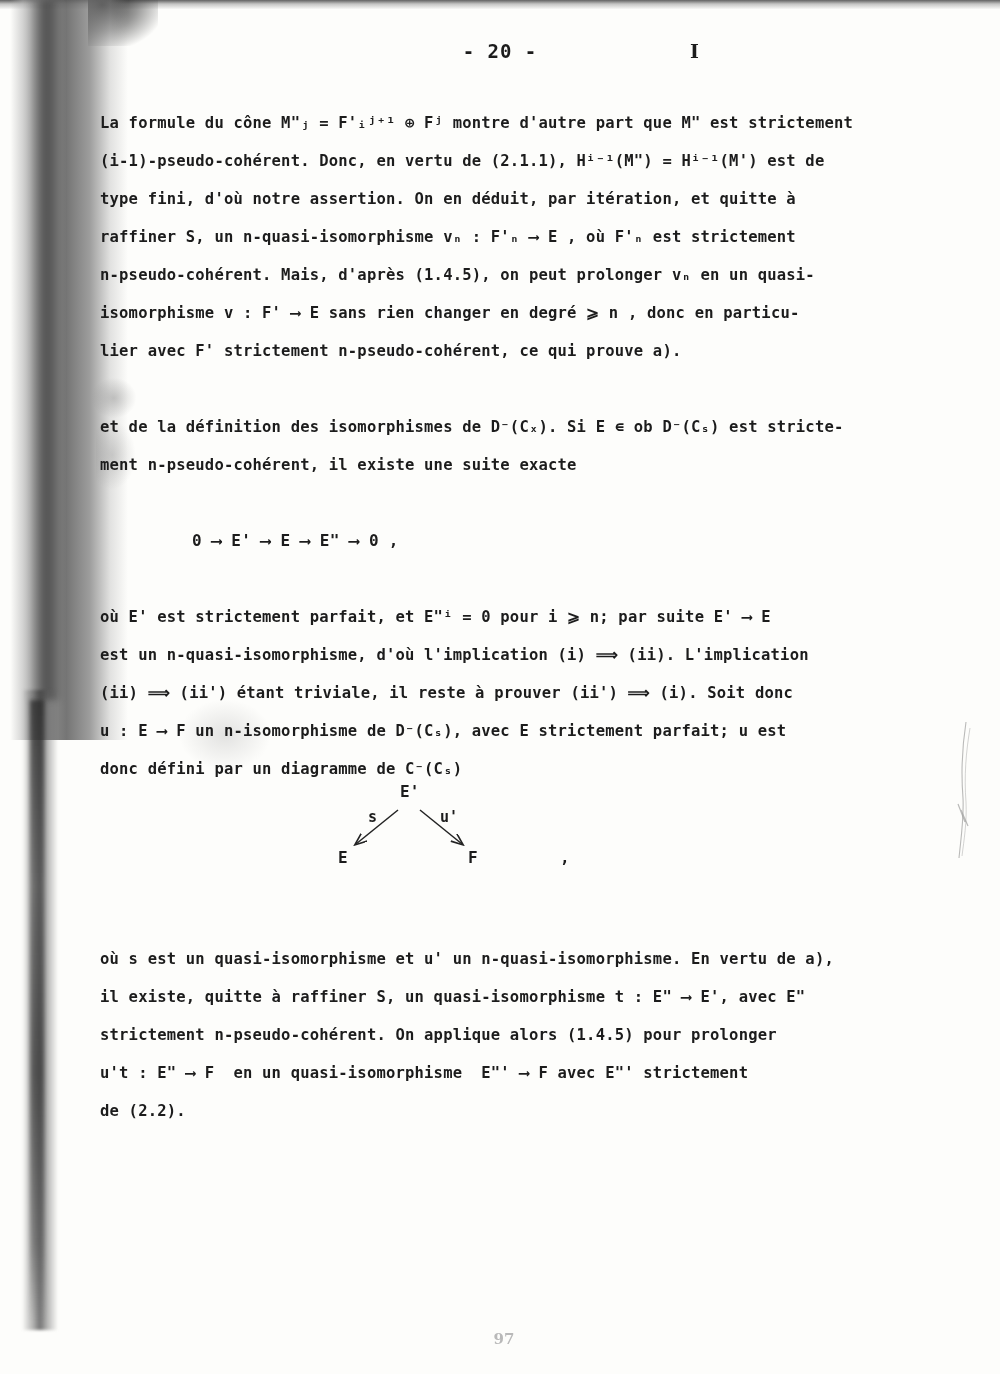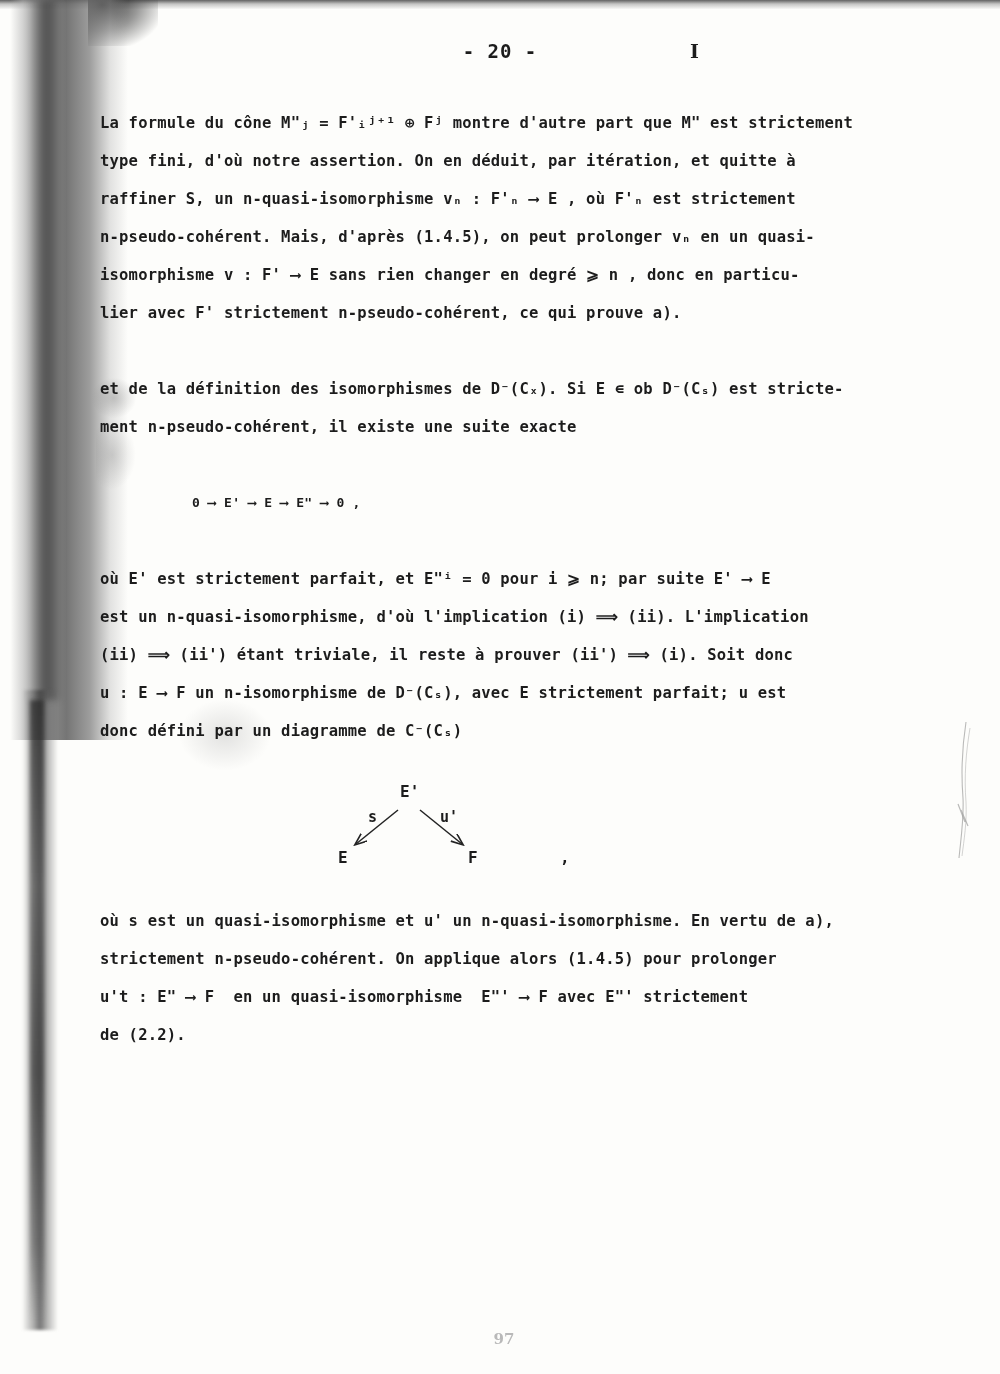--- a/index.html
+++ b/index.html
@@ -149,21 +149,21 @@
   .line {
     font-size: 15.5px;
     line-height: 38px;
     white-space: pre-wrap;
     letter-spacing: 0.2px;
   }
   .line.indent { padding-left: 92px; }
   .line.blank { height: 38px; }
 
   .display-line {
-    font-size: 13px;
+    font-size: 16px;
     line-height: 38px;
     padding-left: 92px;
     letter-spacing: 0.2px;
   }
 
   
   .diagram {
     position: absolute;
     left: 320px;
     top: 782px;
@@ -215,20 +215,21 @@
     <path d="M14 4 C10 30, 9 55, 11 80 C12 100, 9 120, 7 140" stroke="#5a5a5a" stroke-width="1.1" fill="none" opacity="0.75"></path>
     <path d="M18 10 C14 34, 12 58, 14 84 C15 104, 12 122, 10 138" stroke="#6e6e6e" stroke-width="0.9" fill="none" opacity="0.6"></path>
     <path d="M6 86 L13 104 M9 92 L16 108" stroke="#4e4e4e" stroke-width="1.2" fill="none" opacity="0.7"></path>
   </svg>
 
   <div class="header">- 20 -</div>
   <div class="folio-right">I</div>
 
   <div class="body-text">
     <div class="line">La formule du cône M"ⱼ = F'ᵢʲ⁺¹ ⊕ Fʲ montre d'autre part que M" est strictement</div>
+    <div class="line">(i-1)-pseudo-cohérent. Donc, en vertu de (2.1.1), Hⁱ⁻¹(M") = Hⁱ⁻¹(M') est de</div>
     <div class="line">type fini, d'où notre assertion. On en déduit, par itération, et quitte à</div>
     <div class="line">raffiner S, un n-quasi-isomorphisme vₙ : F'ₙ ⟶ E , où F'ₙ est strictement</div>
     <div class="line">n-pseudo-cohérent. Mais, d'après (1.4.5), on peut prolonger vₙ en un quasi-</div>
     <div class="line">isomorphisme v : F' ⟶ E sans rien changer en degré ⩾ n , donc en particu-</div>
     <div class="line">lier avec F' strictement n-pseudo-cohérent, ce qui prouve a).</div>
     <div class="line blank"></div>
     <div class="line">et de la définition des isomorphismes de D⁻(Cₓ). Si E ∊ ob D⁻(Cₛ) est stricte-</div>
     <div class="line">ment n-pseudo-cohérent, il existe une suite exacte</div>
     <div class="line blank"></div>
     <div class="display-line">0 ⟶ E' ⟶ E ⟶ E" ⟶ 0     ,</div>
@@ -236,20 +237,21 @@
     <div class="line">où E' est strictement parfait, et E"ⁱ = 0 pour i ⩾ n; par suite E' ⟶ E</div>
     <div class="line">est un n-quasi-isomorphisme, d'où l'implication (i) ⟹ (ii). L'implication</div>
     <div class="line">(ii) ⟹ (ii') étant triviale, il reste à prouver (ii') ⟹ (i). Soit donc</div>
     <div class="line">u : E ⟶ F un n-isomorphisme de D⁻(Cₛ), avec E strictement parfait; u est</div>
     <div class="line">donc défini par un diagramme de C⁻(Cₛ)</div>
     <div class="line blank"></div>
     <div class="line blank"></div>
     <div class="line blank"></div>
     <div class="line blank"></div>
     <div class="line">où s est un quasi-isomorphisme et u' un n-quasi-isomorphisme. En vertu de a),</div>
+    <div class="line">il existe, quitte à raffiner S, un quasi-isomorphisme t : E" ⟶ E', avec E"</div>
     <div class="line">strictement n-pseudo-cohérent. On applique alors (1.4.5) pour prolonger</div>
     <div class="line">u't : E" ⟶ F  en un quasi-isomorphisme  E"' ⟶ F avec E"' strictement</div>
     <div class="line">de (2.2).</div>
   </div>
 
   <div class="diagram">
     <svg width="230" height="96" viewBox="0 0 230 96" style="position:absolute; left:0; top:0;">
       <defs>
         <marker id="ah" markerWidth="9" markerHeight="9" refX="7" refY="3.2" orient="auto" markerUnits="strokeWidth">
           <path d="M0,0 L8,3.2 L0,6.4" fill="none" stroke="#232323" stroke-width="1.1"></path>

